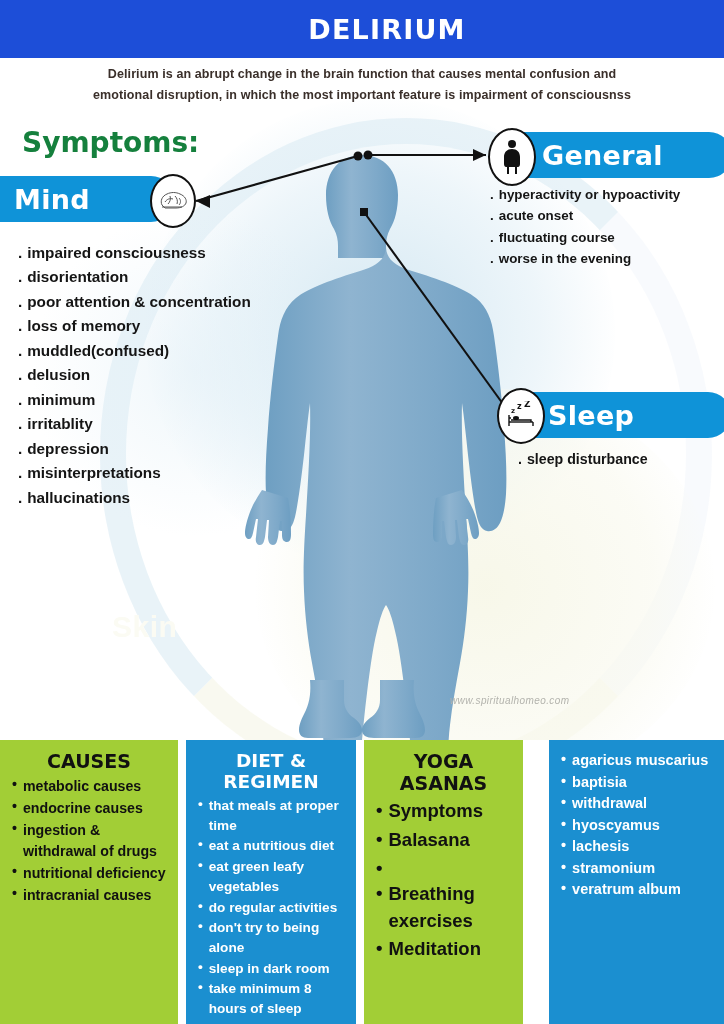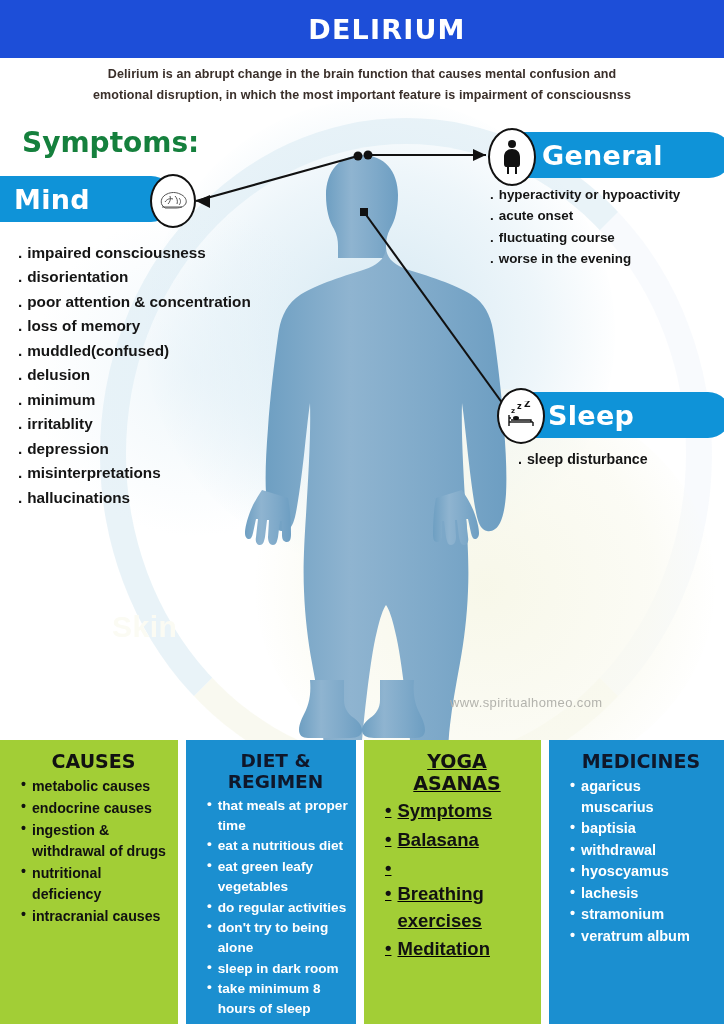--- a/index.html
+++ b/index.html
@@ -89,39 +89,39 @@
 
   .list-sleep{left:518px;top:452px;width:200px;font-size:14.2px;}
 
   
   .brand{position:absolute;left:22px;top:678px;}
   .brand-top{color:#1b9ad6;font-size:21px;font-weight:bold;letter-spacing:.4px;
     font-family:"DejaVu Sans", sans-serif;line-height:1.05;}
   .brand-bottom{color:#a2ce36;font-size:18px;font-weight:bold;letter-spacing:.3px;
     font-family:"DejaVu Sans", sans-serif;line-height:1.1;}
   .website{
-    position:absolute;left:450px;top:695px;color:#b3b3ad;font-size:13px;letter-spacing:.4px;
+    position:absolute;left:450px;top:695px;color:#b3b3ad;font-size:10px;letter-spacing:.4px;font-style:italic;
   }
 
   
   .panels{position:absolute;left:0;top:740px;width:724px;height:284px;}
-  .panel{position:absolute;top:0;height:284px;padding:10px 8px 0 17px;box-sizing:border-box;}
+  .panel{position:absolute;top:0;height:284px;padding:10px 8px 0 8px;box-sizing:border-box;}
   .panel-green{background:#a2ce36;}
   .panel-blue{background:#1b8fd0;}
   .p1{left:0;width:178px;}
   .p2{left:186px;width:170px;}
-  .p3{left:364px;width:177px;text-decoration:underline;}
+  .p3{left:364px;width:159px;}
   .p4{left:549px;width:175px;}
 
   .panel-title{
     text-align:center;font-weight:bold;margin-bottom:4px;
     font-family:"DejaVu Sans", sans-serif;
   }
   .p1 .panel-title,.p3 .panel-title{color:#111111;}
-  .p2 .panel-title,.p4 .panel-title{color:#0f172a;}
+  .p2 .panel-title,.p4 .panel-title{color:#ffffff;}
   .p1 .panel-title{font-size:19px;}
   .p2 .panel-title{font-size:18.5px;}
   .p3 .panel-title{font-size:19px;}
   .p4 .panel-title{font-size:19px;}
 
   .panel-list{list-style:none;margin:0;padding:0 0 0 4px;font-weight:bold;}
   .panel-list li{display:flex;align-items:flex-start;}
   .panel-list .b{margin-right:6px;line-height:1.25;}
   .p1 .panel-list,.p3 .panel-list{color:#111111;}
   .p2 .panel-list,.p4 .panel-list{color:#ffffff;}
@@ -489,21 +489,20 @@
             <span>Breathing exercises</span>
           </li>
         <li>
             <span class="b">•</span>
             <span>Meditation</span>
           </li>
       </ul>
     </div>
 
     <div class="panel panel-blue p4">
-      <div class="panel-title">MEDICINES</div>
       <ul class="panel-list">
         <li>
             <span class="b">•</span>
             <span>agaricus muscarius</span>
           </li>
         <li>
             <span class="b">•</span>
             <span>baptisia</span>
           </li>
         <li>

